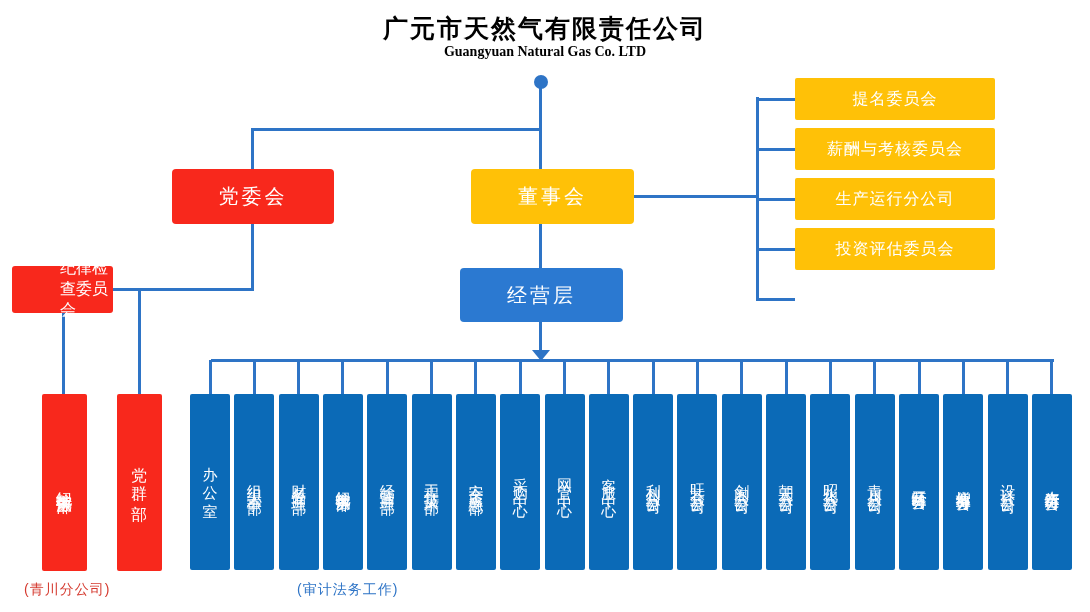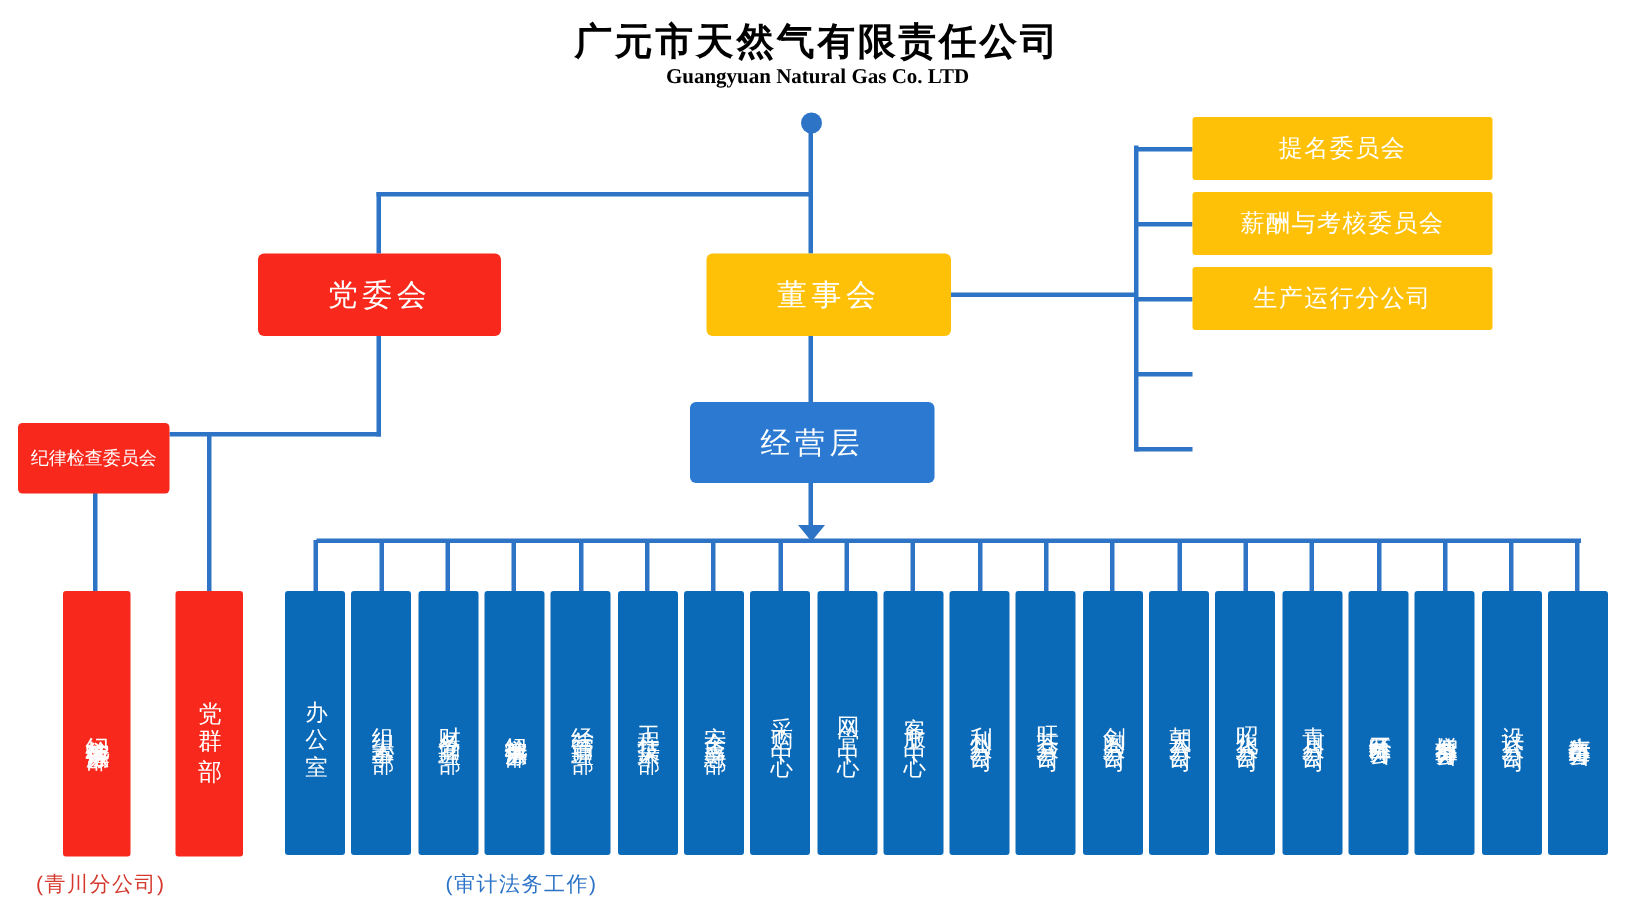--- a/index.html
+++ b/index.html
@@ -22,21 +22,21 @@
   .box{position:absolute;display:flex;align-items:center;justify-content:center;
     color:#fff;border-radius:4px;box-sizing:border-box;font-family:Liberation Serif, serif;}
   .box.red{background:var(--red);}
   .box.yellow{background:var(--yellow);}
   .box.bluemid{background:var(--blue-mid);}
 
   .big{width:163px;height:55px;font-size:20px;letter-spacing:3px;}
   #party-box{left:172px;top:169px;width:162px;}
   #board-box{left:460px;top:169px;margin-left:11px;}
   #mgmt-box{left:460px;top:268px;height:54px;}
-  #discipline-box{left:12px;top:282px;width:101px;height:47px;font-size:12px;border-radius:3px;}
+  #discipline-box{left:12px;top:266px;width:101px;height:47px;font-size:16px;border-radius:3px;padding-left:48px;}
 
   #committee-list{position:absolute;left:795px;top:78px;width:200px;display:flex;flex-direction:column;gap:8px;}
   .committee{position:relative;width:200px;height:42px;display:flex;align-items:center;justify-content:center;
     background:var(--yellow);color:#fff;font-size:16px;letter-spacing:1px;border-radius:2px;}
 
   #party-depts{position:absolute;left:42px;top:394px;width:120px;height:177px;display:flex;justify-content:space-between;}
   #dept-list{position:absolute;left:190px;top:394px;width:882px;height:176px;display:flex;justify-content:space-between;}
   #dept-drops{position:absolute;left:190px;top:360px;width:882px;height:34px;display:flex;justify-content:space-between;}
   .drop-slot{width:40px;display:flex;justify-content:center;}
   .drop-slot .vl{width:3px;height:34px;background:var(--line);}
@@ -89,20 +89,21 @@
 
   <div id="party-box" class="box red big">党委会</div>
   <div id="board-box" class="box yellow big">董事会</div>
   <div id="mgmt-box" class="box bluemid big">经营层</div>
   <div id="discipline-box" class="box red">纪律检查委员会</div>
 
   <div id="committee-list">
       <div class="committee">提名委员会</div>
       <div class="committee">薪酬与考核委员会</div>
       <div class="committee">生产运行分公司</div>
+      <div class="committee">投资评估委员会</div>
     </div>
 
   <div id="party-depts">
       <div class="vbox red">
         <span style="letter-spacing: 0.06em;">纪检审计法务部</span>
       </div>
       <div class="vbox red">
         <span style="letter-spacing: 1.2em;">党群部</span>
       </div>
     </div>

